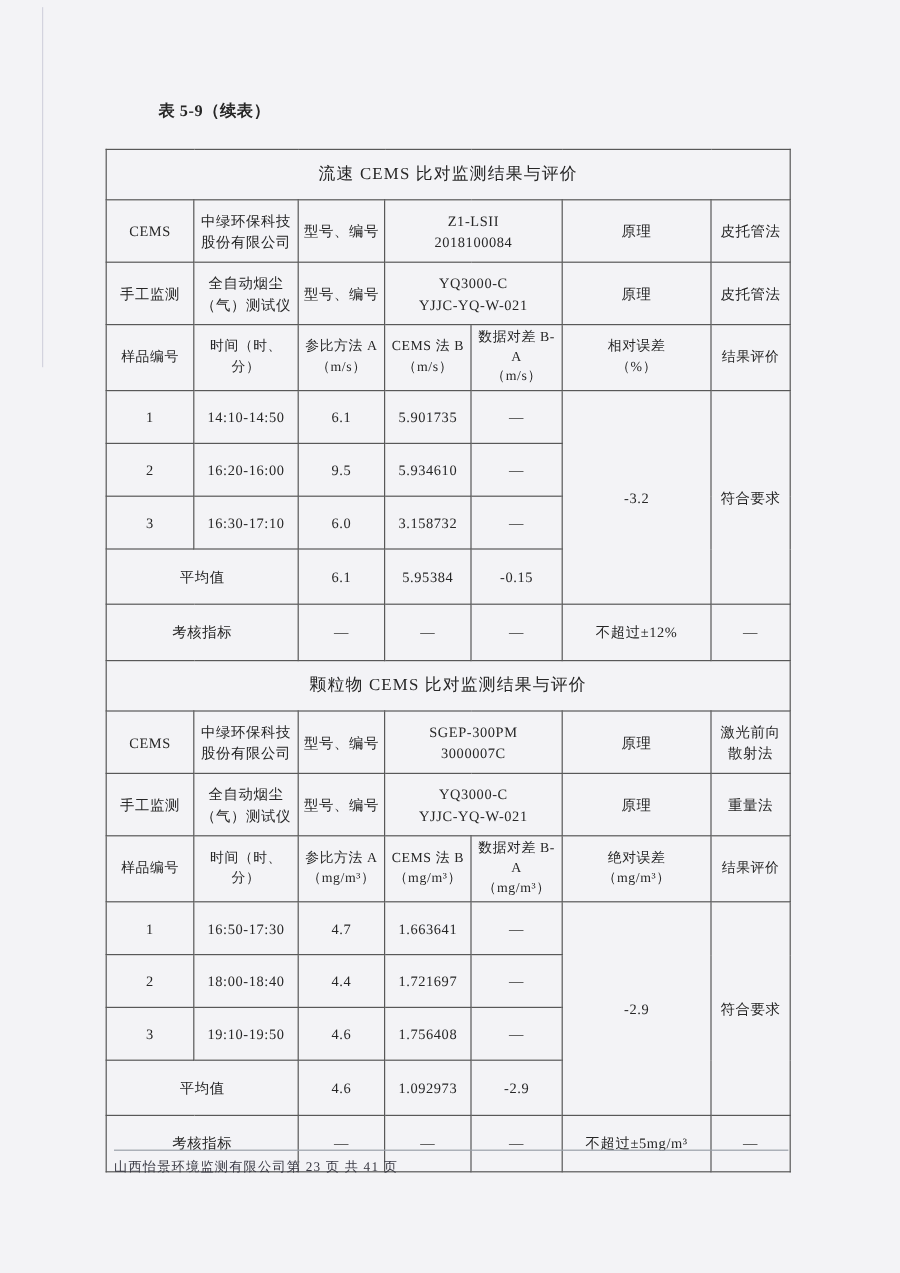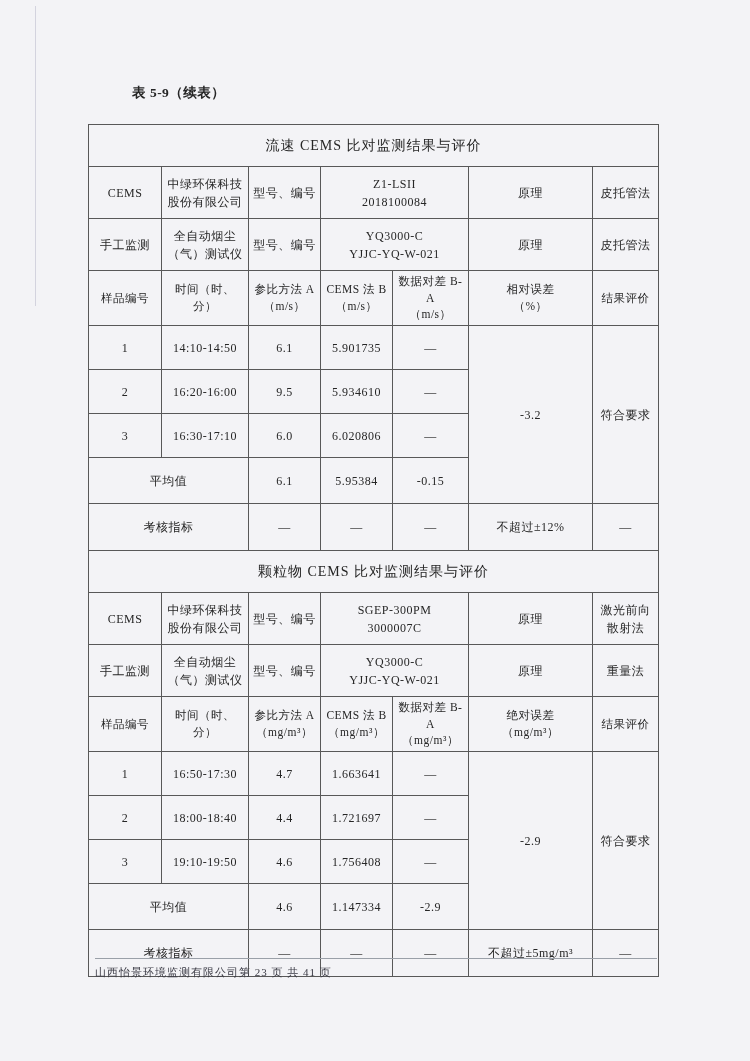--- a/index.html
+++ b/index.html
@@ -122,21 +122,21 @@
     <td>2</td>
     <td>16:20-16:00</td>
     <td>9.5</td>
     <td>5.934610</td>
     <td>—</td>
   </tr>
   <tr class="data-row">
     <td>3</td>
     <td>16:30-17:10</td>
     <td>6.0</td>
-    <td>6.020806</td>
+    <td>3.158732</td>
     <td>—</td>
   </tr>
   <tr class="avg-row">
     <td colspan="2">平均值</td>
     <td>6.1</td>
     <td>5.95384</td>
     <td>-0.15</td>
   </tr>
   <tr class="check-row">
     <td colspan="2">考核指标</td>
@@ -203,21 +203,21 @@
   <tr class="data-row">
     <td>3</td>
     <td>19:10-19:50</td>
     <td>4.6</td>
     <td>1.756408</td>
     <td>—</td>
   </tr>
   <tr class="avg-row">
     <td colspan="2">平均值</td>
     <td>4.6</td>
-    <td>1.147334</td>
+    <td>1.092973</td>
     <td>-2.9</td>
   </tr>
   <tr class="check-row">
     <td colspan="2">考核指标</td>
     <td>—</td>
     <td>—</td>
     <td>—</td>
     <td>不超过±5mg/m³</td>
     <td>—</td>
   </tr>

